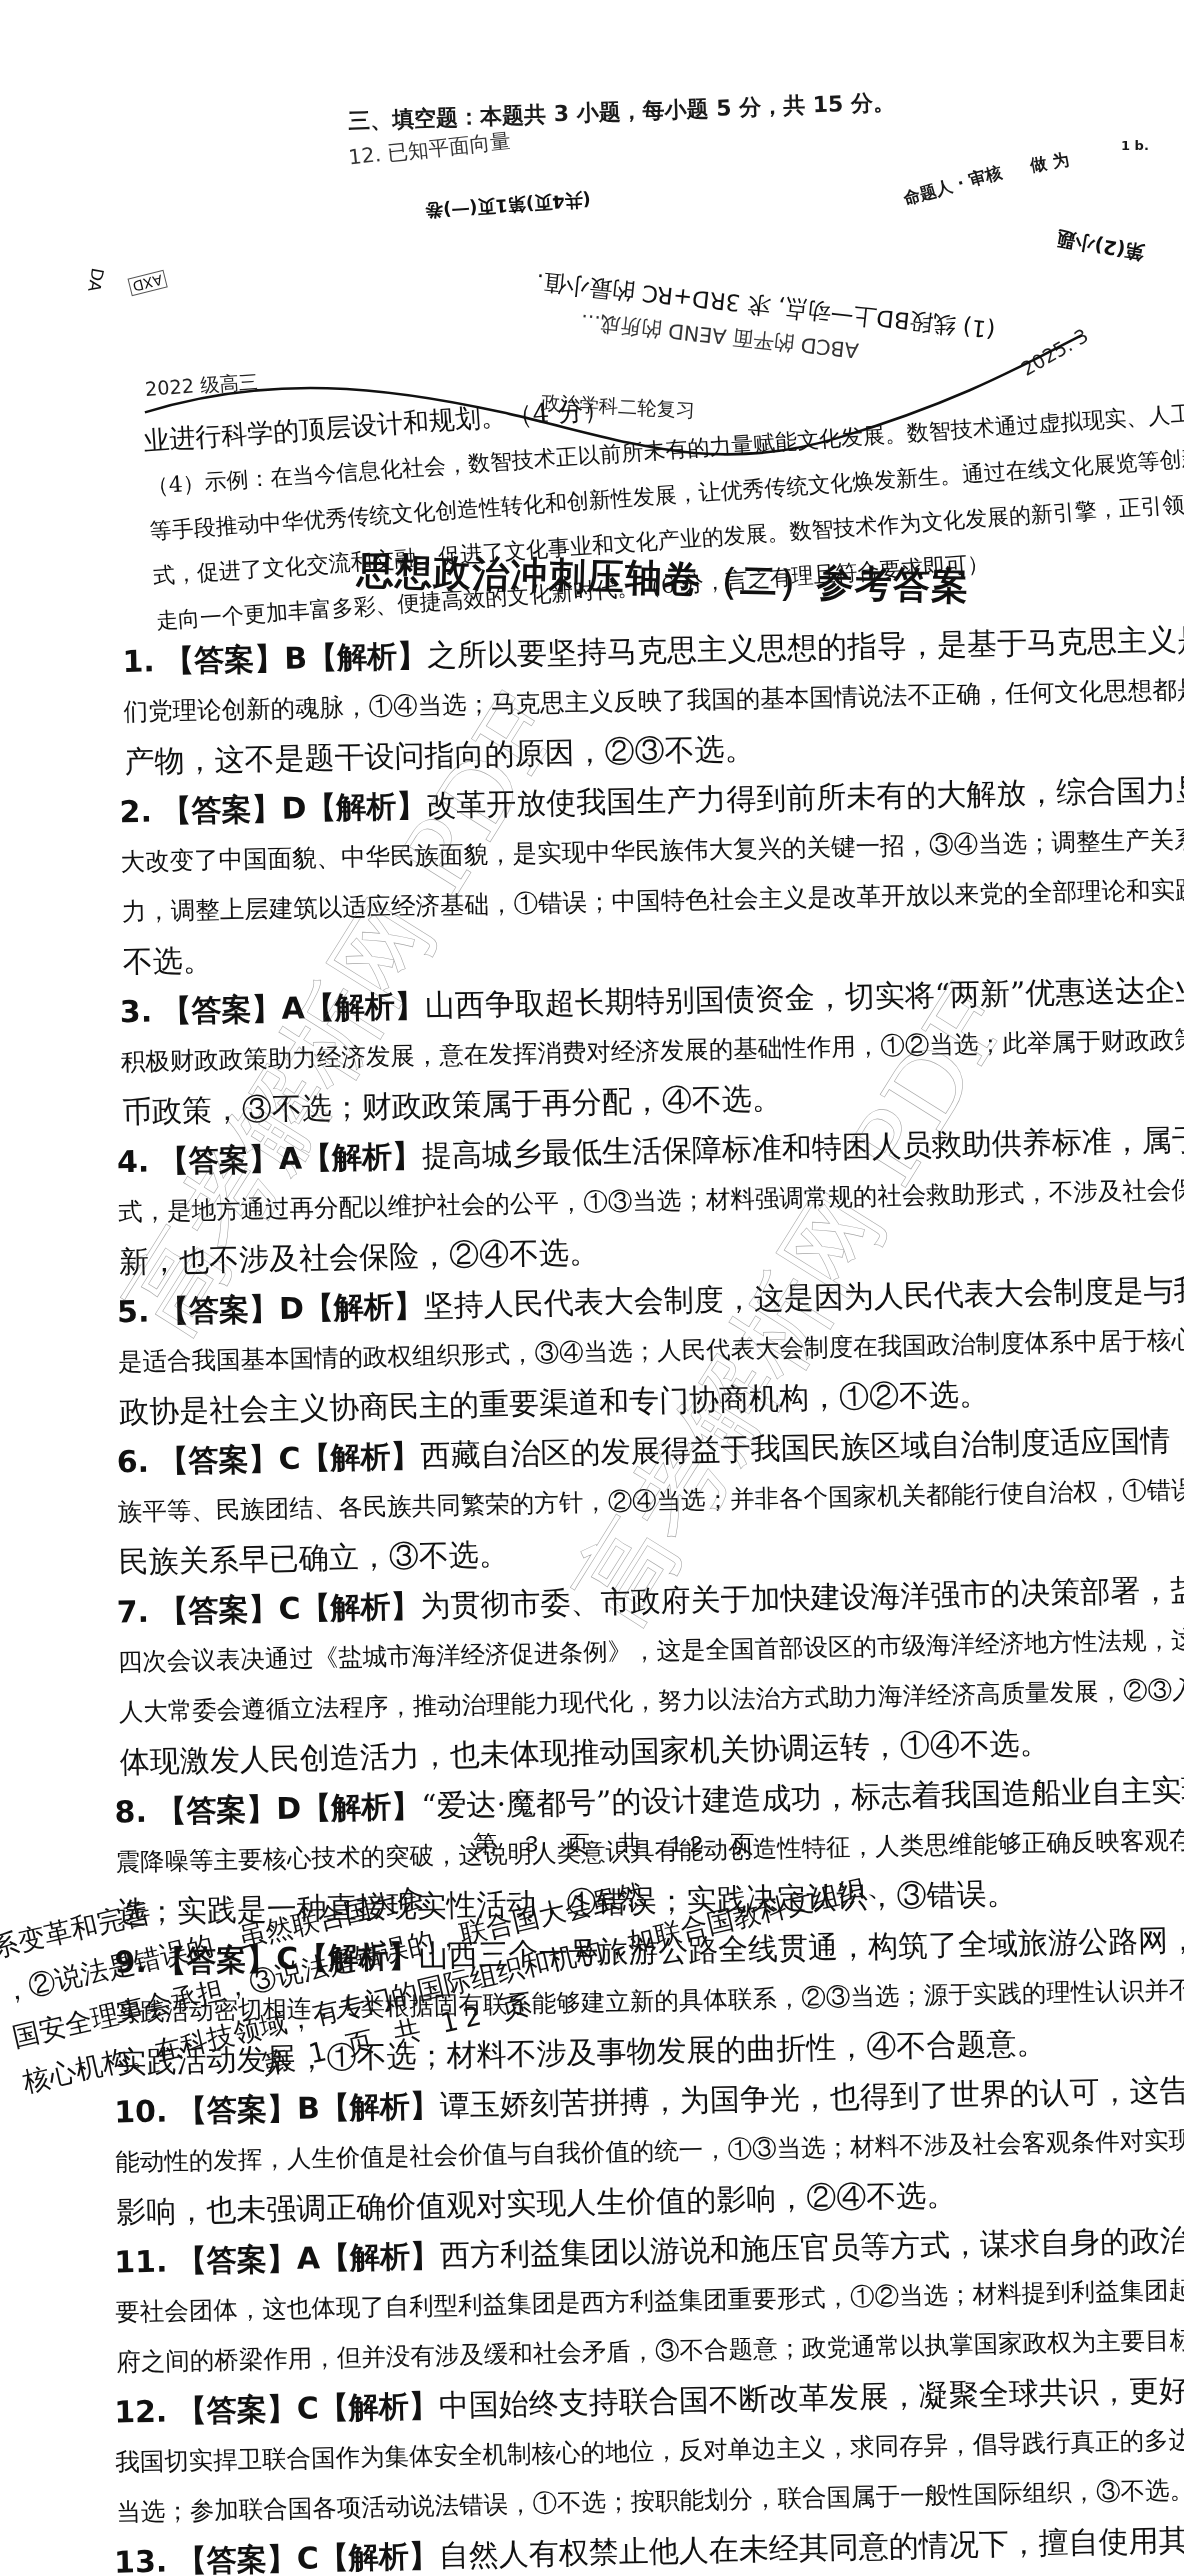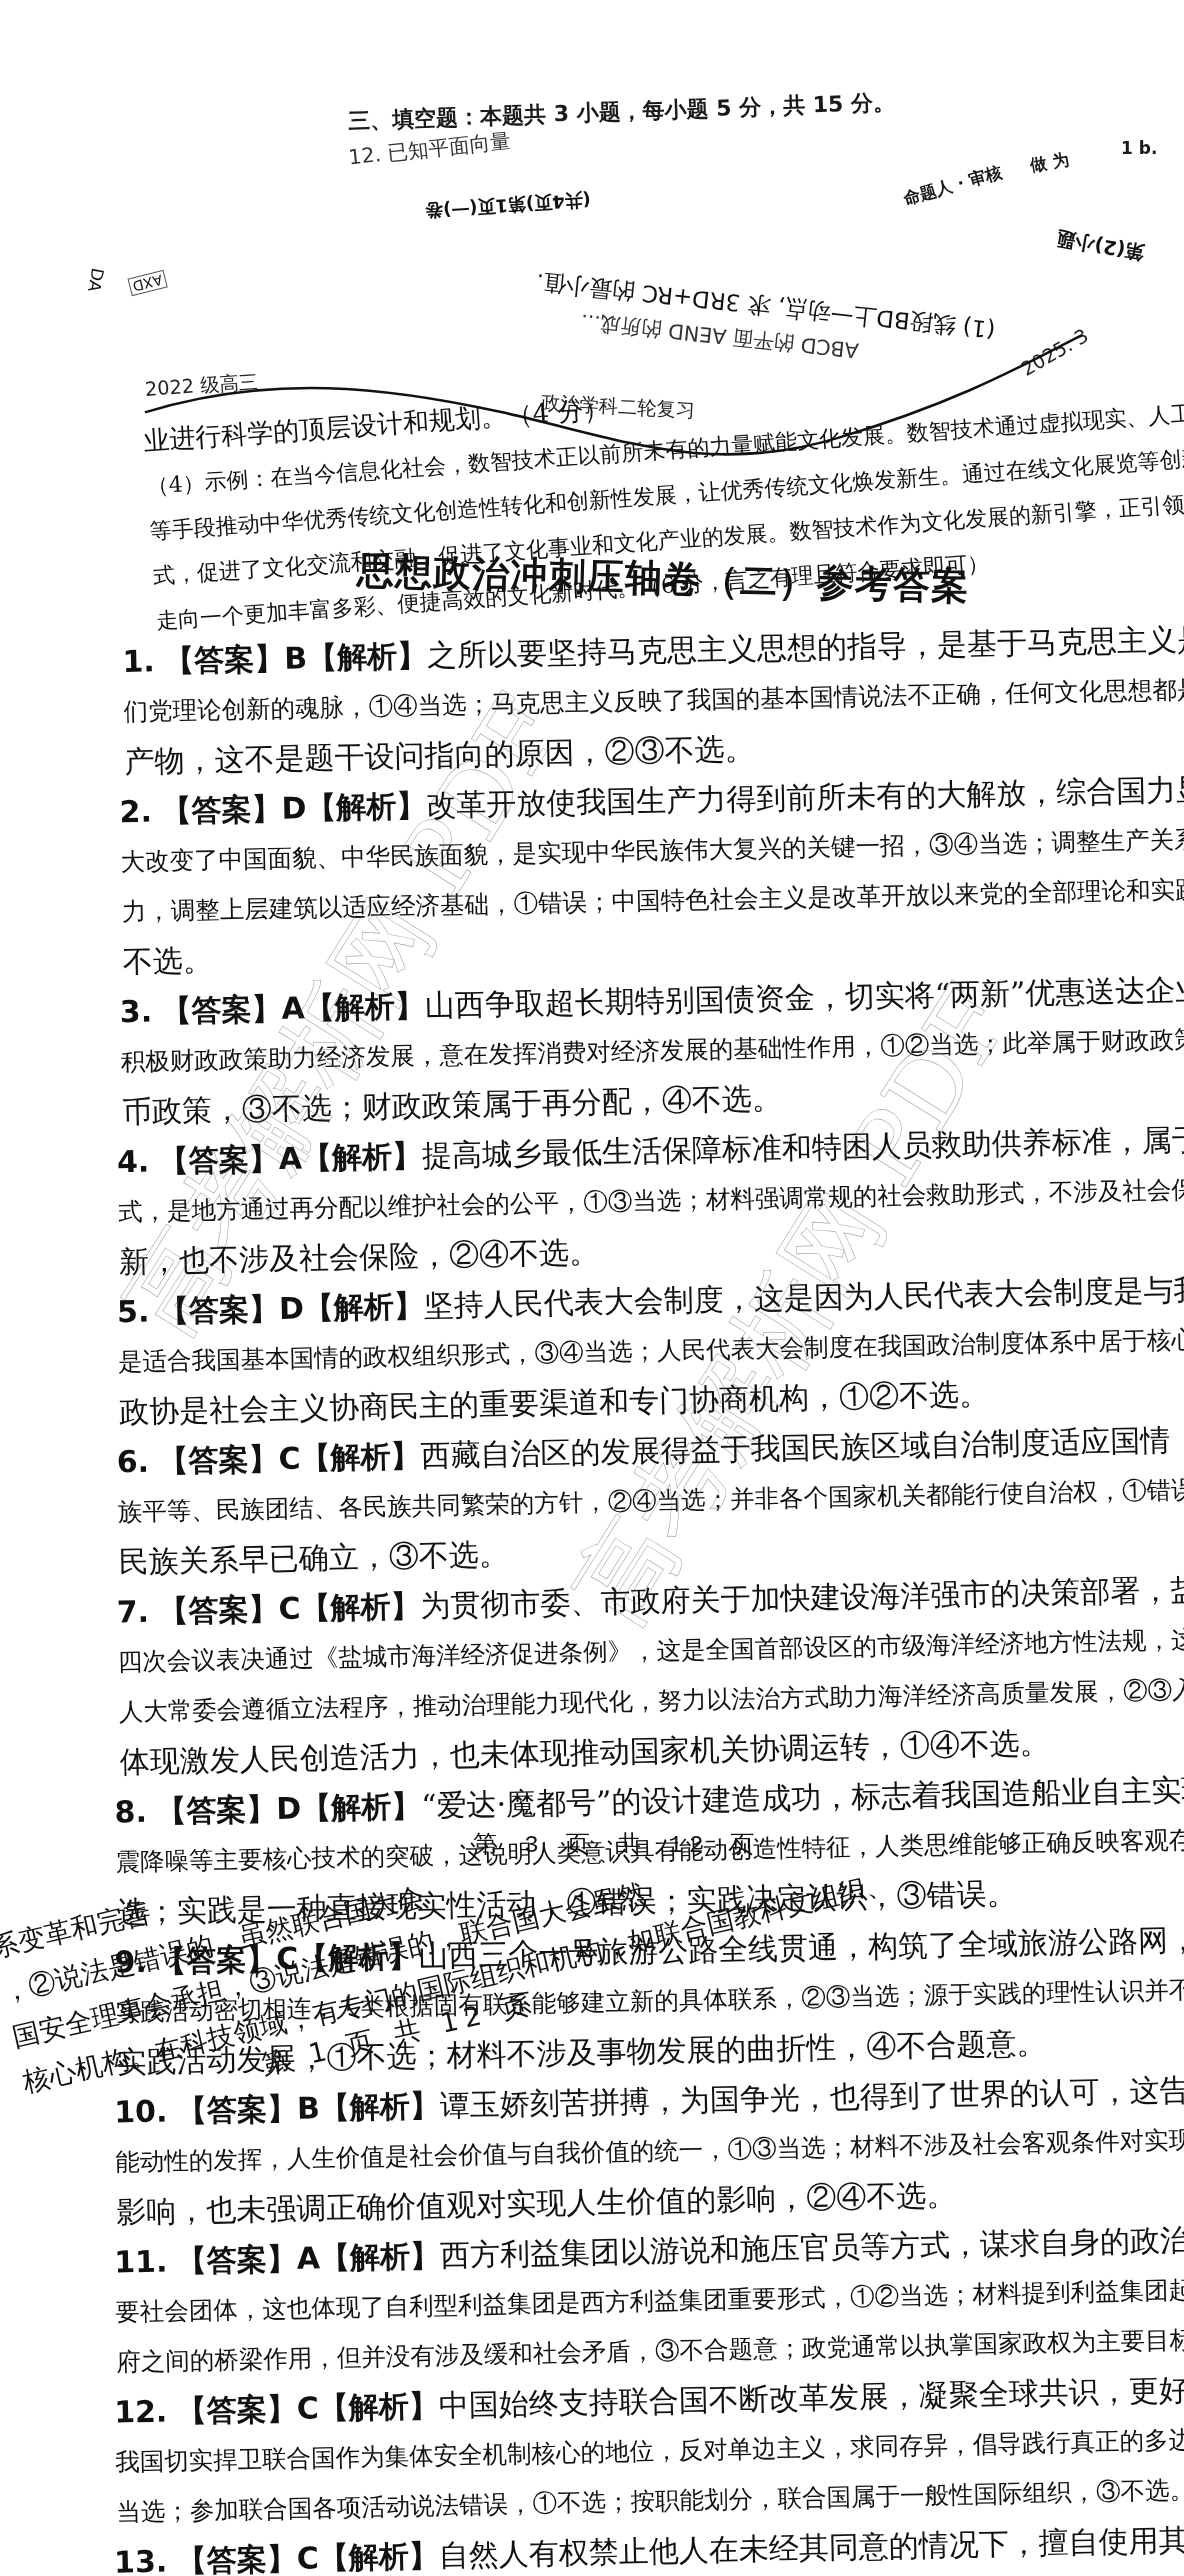--- a/index.html
+++ b/index.html
@@ -29,21 +29,21 @@
     .prev .line { display: block; white-space: nowrap; line-height: 45px; }
   </style>
 </head>
 <body>
 
 <div class="abs bleed" style="left:348px; top:97px; font-size:22px; transform:rotate(-2deg);">三、填空题：本题共 3 小题，每小题 5 分，共 15 分。</div>
 <div class="abs" style="left:348px; top:135px; font-size:20.6px; color:#333; transform:rotate(-6deg);">12. 已知平面向量</div>
 
 <div class="abs bleed" style="left:902px; top:174px; font-size:16.7px; transform:rotate(-16deg);">命题人 · 审核</div>
 <div class="abs bleed" style="left:1030px; top:151px; font-size:16.7px; transform:rotate(-10deg);">做 为</div>
-<div class="abs bleed" style="left:1121px; top:138px; font-size:17px;">1 b.</div>
+<div class="abs bleed" style="left:1121px; top:138px; font-size:13px;">1 b.</div>
 
 <div class="abs" style="left:425px; top:193px; font-size:18px; font-weight:bold; transform:scale(-1,-1) rotate(-4deg);">(共4页)第1页(一)卷</div>
 <div class="abs" style="left:84px; top:270px; font-size:16.7px; transform:scale(-1,-1) rotate(-80deg);">DA</div>
 <div class="abs" style="left:129px; top:274px; font-size:14px; border:1.3px solid #555; padding:0 2.6px; transform:scale(-1,-1) rotate(-14deg);">AXD</div>
 <div class="abs" style="left:1056px; top:232px; font-size:19.3px; font-weight:bold; transform:scale(-1,-1) rotate(10deg);">第(2)小题</div>
 
 <div class="abs" style="left:535px; top:290px; font-size:23px; transform:scale(-1,-1) rotate(6deg);">(1) 线段BD上一动点, 求 3RD+RC 的最小值.</div>
 <div class="abs" style="left:580px; top:322px; font-size:20.6px; color:#333; transform:scale(-1,-1) rotate(6deg);">ABCD 的平面 AEND 的所成...</div>
 
 <div class="abs hdr-small" style="left:145px; top:372px; transform:rotate(-4deg);">2022 级高三</div>

